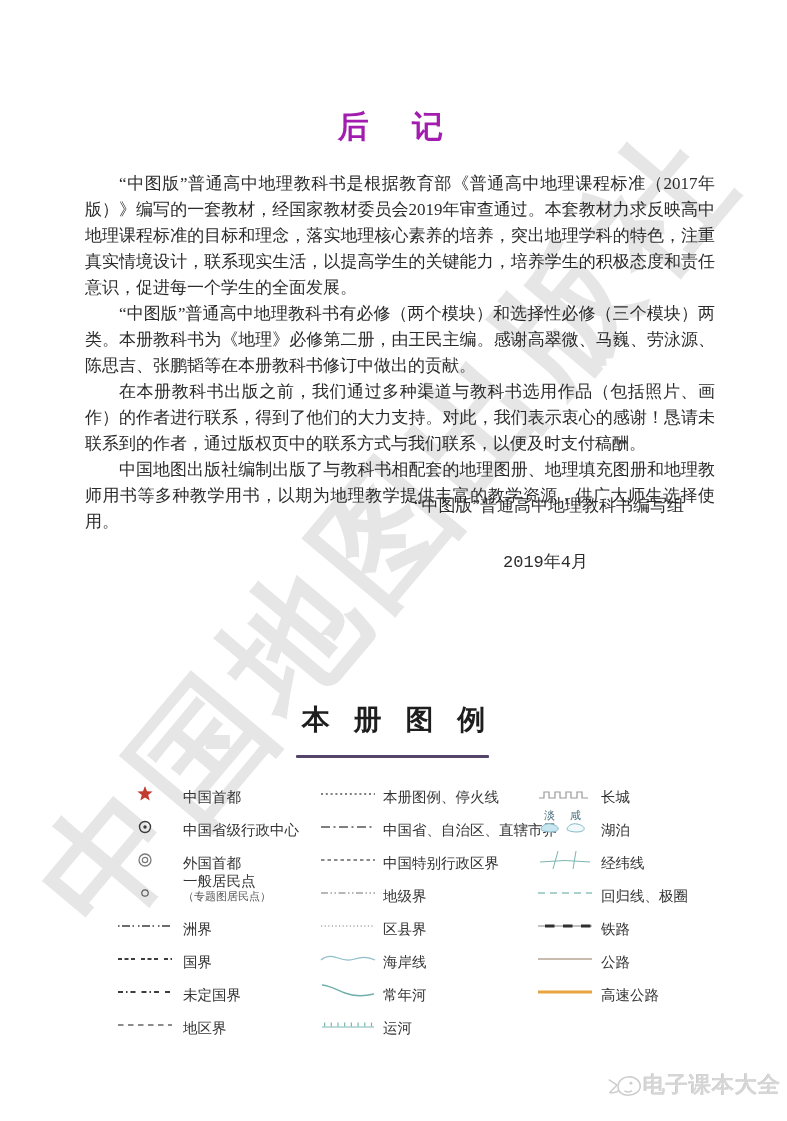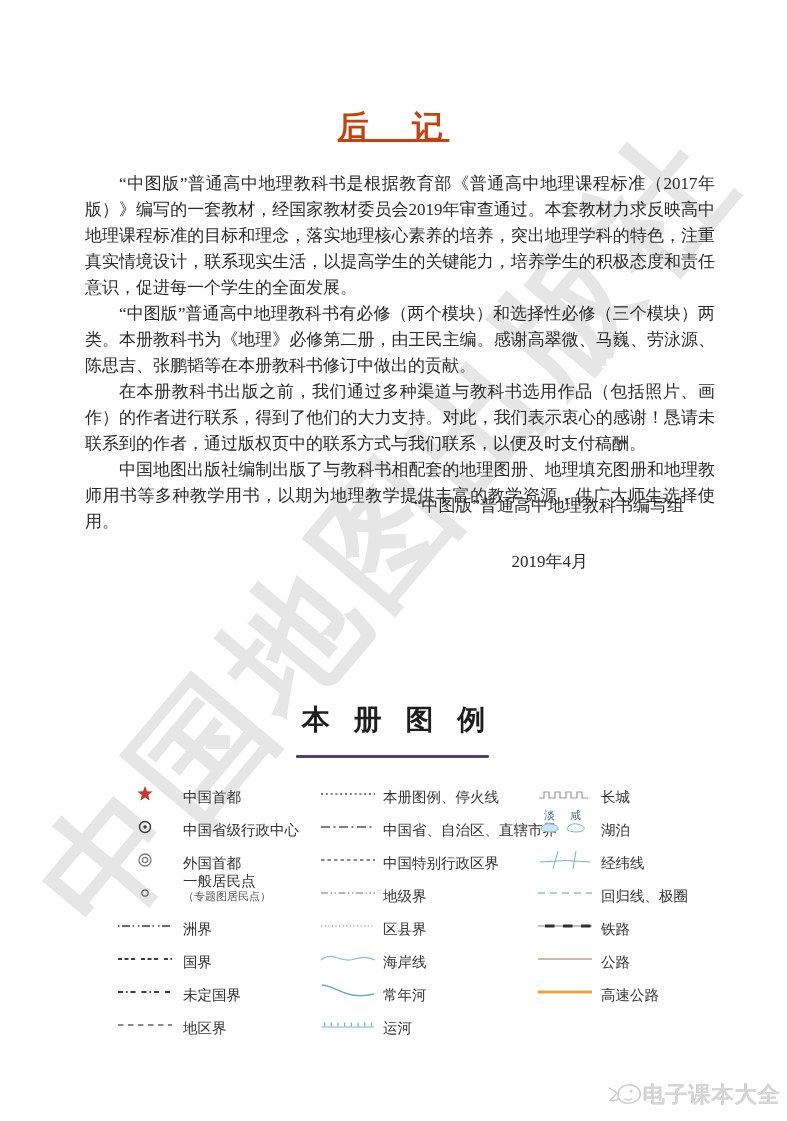--- a/index.html
+++ b/index.html
@@ -23,34 +23,34 @@
     color:rgba(130,130,130,0.20);
     text-align:center;
     white-space:nowrap;
     font-weight:bold;
     pointer-events:none;
     user-select:none;
   }
   .afterword-title{
     position:absolute;left:0;top:106px;width:100%;
     text-align:center;font-size:31px;font-weight:bold;
-    letter-spacing:0.2em;margin:0;color:#c2410c;text-decoration:underline;
+    letter-spacing:0.2em;margin:0;color:#a21caf;
   }
   .body-text{
     position:absolute;left:85px;top:171px;width:630px;
     font-size:17px;line-height:26px;text-align:justify;
   }
   .body-text p{margin:0;text-indent:2em;}
   .signature{
     position:absolute;left:84px;top:494px;width:600px;
     font-size:17px;text-align:right;
   }
   .date{
     position:absolute;left:84px;top:550px;width:600px;
-    font-size:17px;text-align:right;padding-right:96px;box-sizing:border-box;
+    font-size:17px;text-align:right;padding-right:96px;box-sizing:border-box;font-family:Liberation Mono, monospace;
   }
   .legend-title{
     position:absolute;left:0;top:701px;width:100%;
     text-align:center;font-size:28px;font-weight:bold;
     letter-spacing:0.85em;text-indent:0.85em;margin:0;color:#1e1e1e;
   }
   .legend-underline{
     position:absolute;left:296px;top:755px;width:193px;height:3px;
     border-radius:1px;
   }
@@ -74,21 +74,21 @@
   }
   .legend-sublabel{display:block;font-size:11px;color:#555;}
   .lake-label{
     position:absolute;top:-6px;font-size:11px;color:#4a6f7e;line-height:11px;
   }
   .lake-label.fresh{left:10px;}
   .lake-label.salt{left:36px;}
   
   .brand{
     position:absolute;left:606px;top:1070px;width:175px;height:40px;
-    display:flex;align-items:flex-end;
+    display:flex;align-items:flex-start;
     color:#d2d2d2;
   }
   .brand-text{
     font-family:"Liberation Sans","DejaVu Sans",sans-serif;
     font-size:22px;font-weight:bold;letter-spacing:1px;
     color:#d6d6d6;text-shadow:1px 1px 0 #ffffff, -0.5px -0.5px 0 #bdbdbd;
     white-space:nowrap;
   }
 </style>
 </head>

